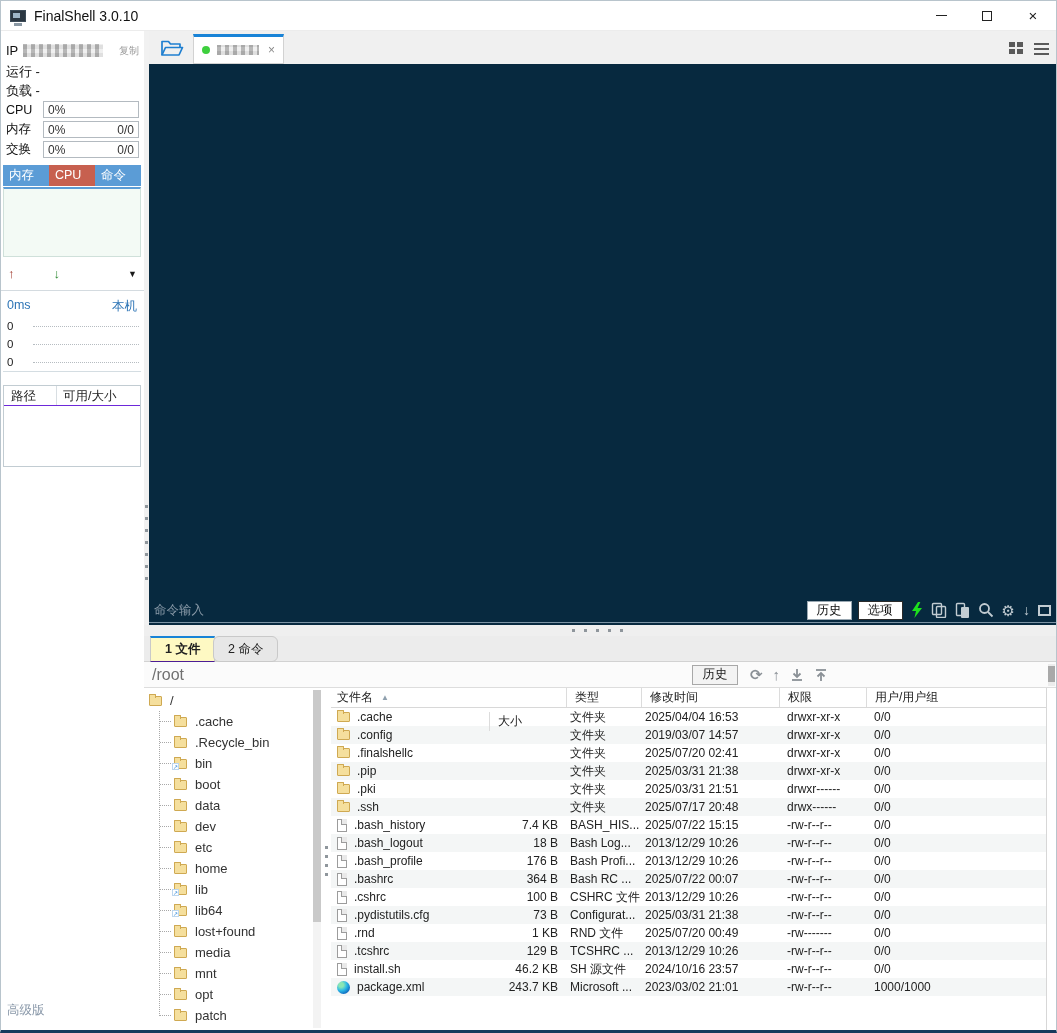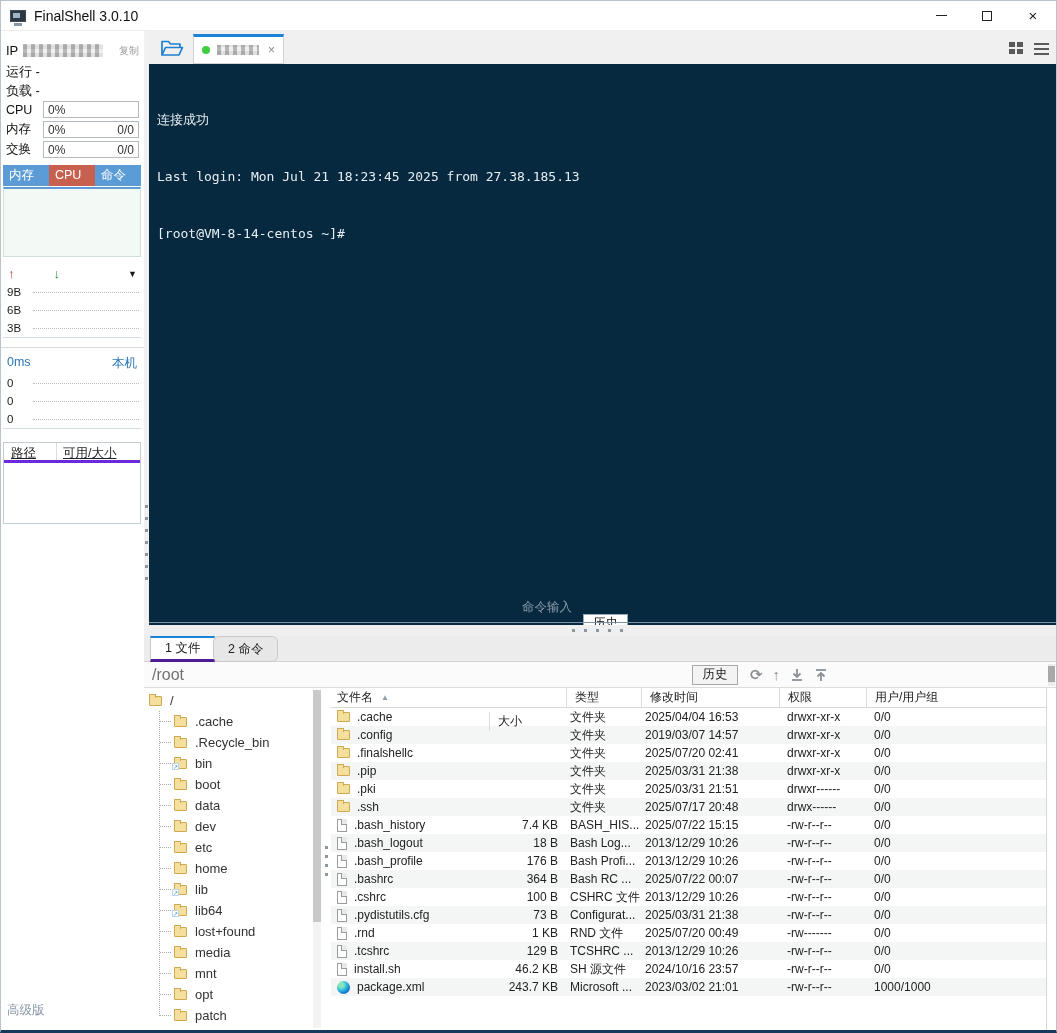--- a/index.html
+++ b/index.html
@@ -42,21 +42,21 @@
   .arrow-down { color:#2f8b33; font-weight:bold; font-size:13px; margin-left:39px; }
   .arrow-dd { margin-left:auto; color:#1a1a1a; font-size:9px; }
   .chart { margin:2px 3px 0 2px; border-bottom:1px solid #d4dde2; }
   .crow { display:flex; align-items:center; height:18px; }
   .crow .lbl { width:30px; font-size:11.5px; color:#1a1a1a; padding-left:4px; }
   .crow .dots { flex:1; border-top:1px dotted #b6bcc1; margin-right:2px; }
   .sep { border-top:1px solid #d4dbe0; margin-top:9px; }
   .ping-head { display:flex; margin:7px 7px 1px 6px; font-size:12.5px; color:#2e75b6; }
   .ping-right { margin-left:auto; }
   .disk { margin:13px 3px 0 2px; height:82px; border:1px solid #c2ccd2; background:#fff; }
-  .disk-head { display:flex; height:20px; border-bottom:3px solid #6d28d9; font-size:12.5px; color:#222;text-decoration:underline; }
+  .disk-head { display:flex; height:20px; border-bottom:1px solid #6d28d9; font-size:12.5px; color:#222; }
   .dh1 { width:53px; padding-left:7px; line-height:20px; border-right:1px solid #d8dee2; }
   .dh2 { padding-left:6px; line-height:20px; }
   .edition { position:absolute; left:6px; bottom:11px; color:#8897a8; font-size:12.5px; }
 
   
   .vsplit { position:absolute; left:143px; top:30px; width:5px; height:594px; background:#f1f1f1; }
   .vgrip { position:absolute; left:1px; top:473px; width:3px; height:76px;
            background:repeating-linear-gradient(0deg,#8f969c 0 3px, transparent 3px 12px); }
 
   
@@ -73,42 +73,42 @@
                linear-gradient(#5a5a5a,#5a5a5a) 8px 0/6px 5px no-repeat,
                linear-gradient(#5a5a5a,#5a5a5a) 0 7px/6px 5px no-repeat,
                linear-gradient(#5a5a5a,#5a5a5a) 8px 7px/6px 5px no-repeat; }
   .icon-menu { width:15px; height:12px;
     background:repeating-linear-gradient(0deg,#5a5a5a 0 2px, transparent 2px 5px); }
 
   
   .termwrap { position:absolute; left:148px; top:63px; right:0; height:561px; background:#07293f; }
   .termtext { padding:8px 8px 0 8px; font:13px "DejaVu Sans Mono",monospace; color:#e6edf2; line-height:19px; white-space:pre; }
   .termwrap::after { content:""; position:absolute; left:0; right:0; bottom:2px; height:1px; background:#7c93a4; }
-  .termbar { position:absolute; left:0; right:0; bottom:5px; height:20px; display:flex; align-items:center; padding:0 5px;flex-direction:column; }
+  .termbar { position:absolute; left:0; right:0; bottom:5px; height:20px; display:flex; align-items:center; padding:0 5px; }
   .cmd-input { flex:1; background:transparent; border:none; outline:none; color:#cfdbe2; font-size:12.5px; }
   .cmd-input::placeholder { color:#8a9aa8; }
   .tbtn { height:19px; padding:0 9px; background:#fff; border:1px solid #9aa8b2; color:#111; font-size:12.5px;
           margin-left:6px; display:flex; align-items:center; font-family:inherit; }
   .tbtn.opts { border:1px solid #2a2a2a; }
   .tico { margin-left:8px; display:flex; align-items:center; color:#c2ccd2; }
   .tico svg { display:block; }
   .tico.gear { font-size:15px; line-height:15px; }
   .tico.darr { font-size:14px; font-weight:bold; }
   .icon-window { width:13px; height:11px; border:2px solid #c2ccd2; }
 
   
   .hsplit { position:absolute; left:143px; top:624px; right:0; height:11px; background:#efefef; }
   .hgrip { width:56px; height:3px; margin:4px auto 0 auto;
            background:repeating-linear-gradient(90deg,#8f969c 0 3px, transparent 3px 12px); }
 
   
   .btabs { position:absolute; left:143px; top:635px; right:0; height:26px; background:#ececec; border-bottom:1px solid #d2d2d2; }
   .btab { position:absolute; top:0; height:26px; display:flex; align-items:center; padding:0 14px;
           font-size:12.5px; color:#222; background:#e7e7e7; border:1px solid #c9c9c9; }
-  .btab.active { background:#ffffff; border-top:2px solid #1883d7; border-bottom:3px solid #4c1d95; font-weight:normal; }
+  .btab.active { background:#fef9c3; border-top:2px solid #1883d7; border-bottom:1px solid #4c1d95; font-weight:bold; }
   .btab1 { left:6px; } .btab2 { left:69px;border-radius:6px; }
 
   .pathrow { position:absolute; left:143px; top:661px; right:0; height:26px; background:#fbfbfb;
              border-bottom:1px solid #ddd; display:flex; align-items:center; }
   .path-input { margin-left:8px; width:540px; border:none; outline:none; background:transparent; font-size:16px; color:#707070; }
   .hbtn { width:46px; height:20px; background:#f3f3f3; border:1px solid #a8a8a8; font-size:12.5px; color:#222;
           display:flex; align-items:center; justify-content:center; font-family:inherit; }
   .xfer { display:flex; align-items:center; gap:10px; margin-left:12px; color:#8a9096; }
   .xico { font-size:15px; font-weight:bold; line-height:16px; }
   .xico svg { display:block; }
@@ -216,34 +216,20 @@
       <span class="montab active">CPU</span>
       <span class="montab">命令</span>
     </div>
     <div class="procpanel"></div>
 
     <div class="net-arrows">
       <span class="arrow-up">↑</span>
       <span class="arrow-down">↓</span>
       <span class="arrow-dd">▼</span>
     </div>
-    <div class="chart">
-      <div class="crow">
-          <span class="lbl">9B</span>
-          <span class="dots"></span>
-        </div>
-      <div class="crow">
-          <span class="lbl">6B</span>
-          <span class="dots"></span>
-        </div>
-      <div class="crow">
-          <span class="lbl">3B</span>
-          <span class="dots"></span>
-        </div>
-    </div>
     <div class="sep"></div>
     <div class="ping-head">
       <span>0ms</span>
       <span class="ping-right">本机</span>
     </div>
     <div class="chart">
       <div class="crow">
           <span class="lbl">0</span>
           <span class="dots"></span>
         </div>
@@ -283,25 +269,20 @@
       <span class="redact tab-redact"></span>
       <span class="tab-close">×</span>
     </div>
     <div class="strip-icons">
       <span class="icon-grid"></span>
       <span class="icon-menu"></span>
     </div>
   </div>
 
   <div class="termwrap">
-    <div class="termtext">
-      <div>连接成功</div>
-      <div>Last login: Mon Jul 21 18:23:45 2025 from 27.38.185.13</div>
-      <div>[root@VM-8-14-centos ~]#</div>
-    </div>
     <div class="termbar">
       <input class="cmd-input" placeholder="命令输入" style="">
       <button class="tbtn">历史</button>
       <button class="tbtn opts">选项</button>
       <span class="tico">
         <svg width="12" height="16" viewBox="0 0 12 16">
             <polygon points="7,0 1,9 5,9 3.4,16 11,6 6.6,6 9.4,0" fill="#1ddf1d"></polygon>
           </svg>
       </span>
       <span class="tico">

